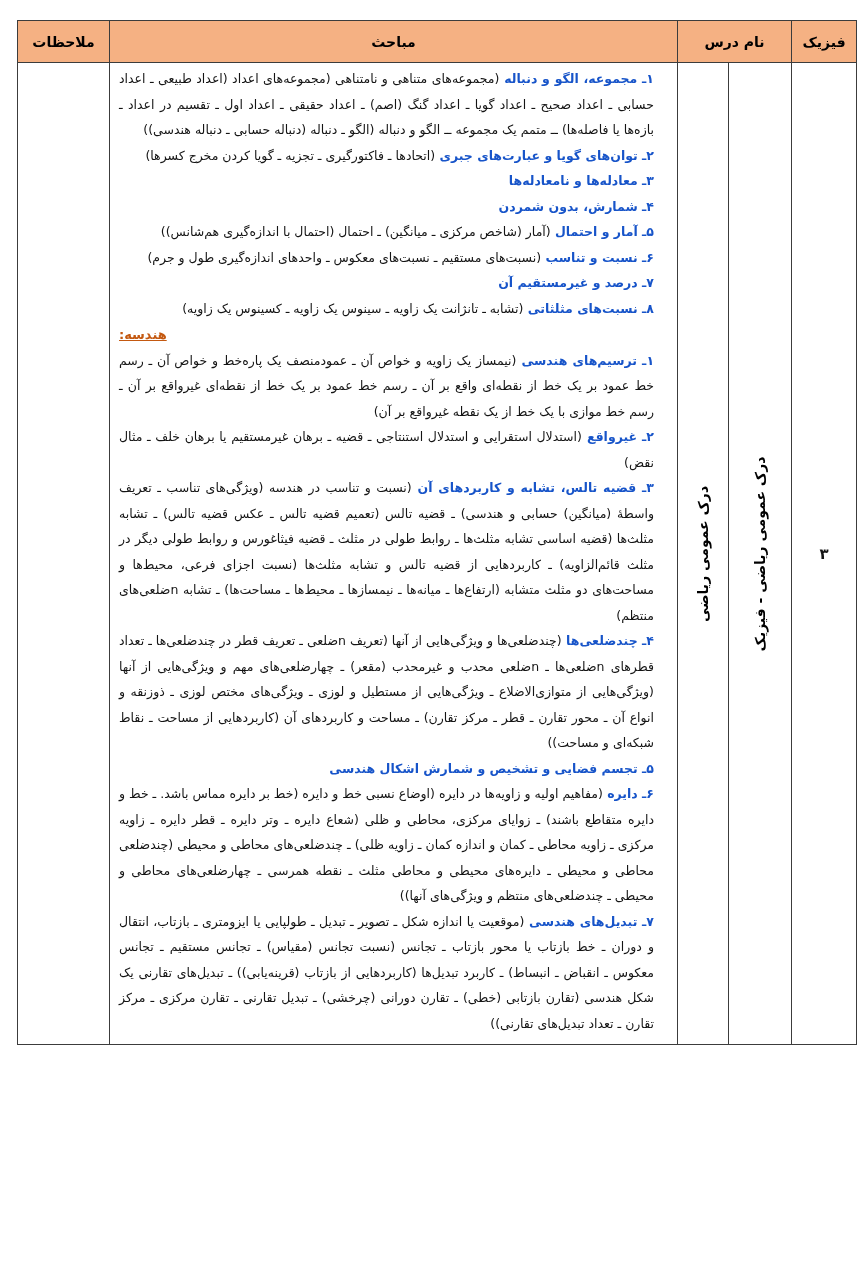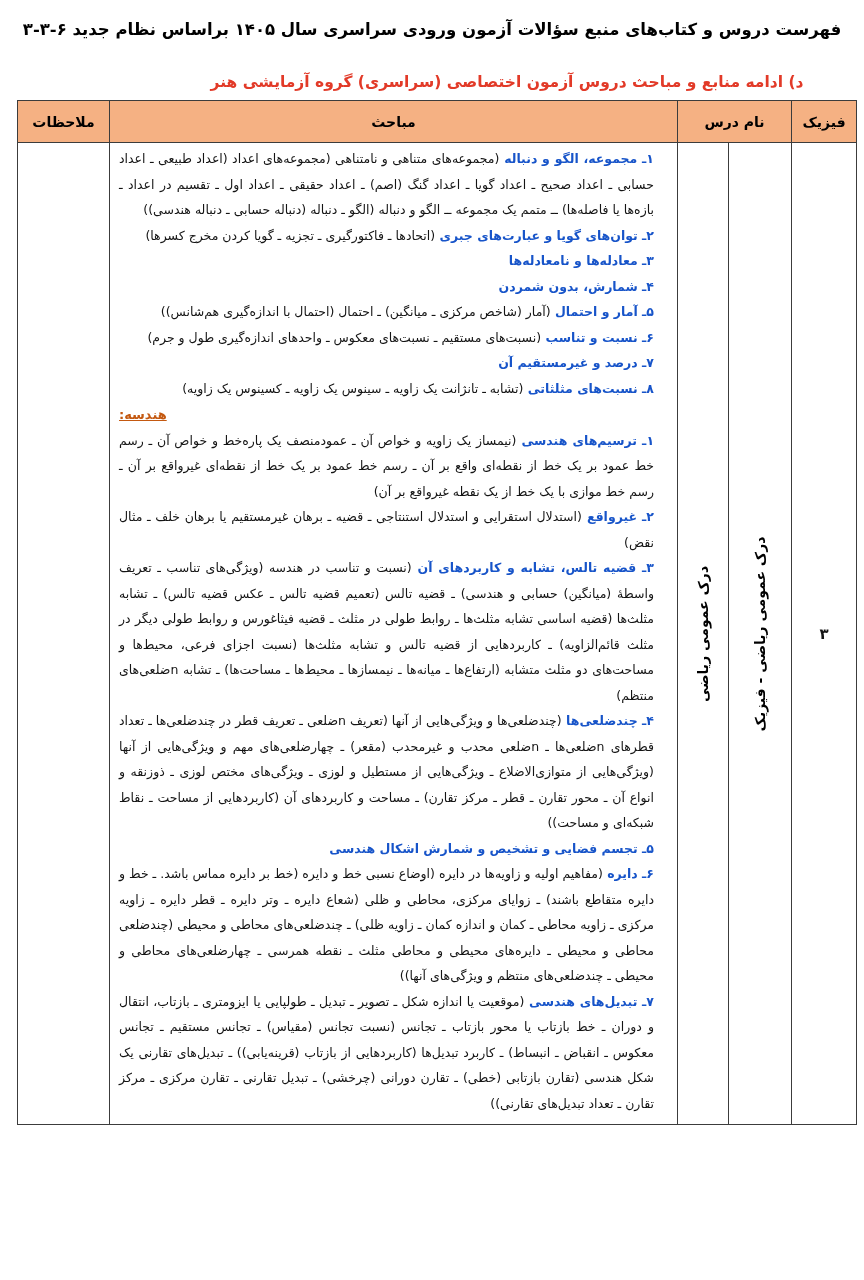--- a/index.html
+++ b/index.html
@@ -105,23 +105,21 @@
     font-size:13px;
     text-decoration:underline;
   }
   .cell-notes{background:#fff;}
 </style>
 </head>
 <body>
 
 <div class="page">
 
-  <div class="doc-title">فهرست دروس و کتاب‌های منبع سؤالات آزمون ورودی سراسری سال ۱۴۰۵ براساس نظام جدید ۶-۳-۳</div>
 
-  <div class="section-heading">د) ادامه منابع و مباحث دروس آزمون اختصاصی (سراسری) گروه آزمایشی هنر</div>
 
   <table class="src">
     <colgroup>
       <col style="width:65px">
       <col style="width:63px">
       <col style="width:51px">
       <col style="width:568px">
       <col style="width:92px">
     </colgroup>
     <thead>

